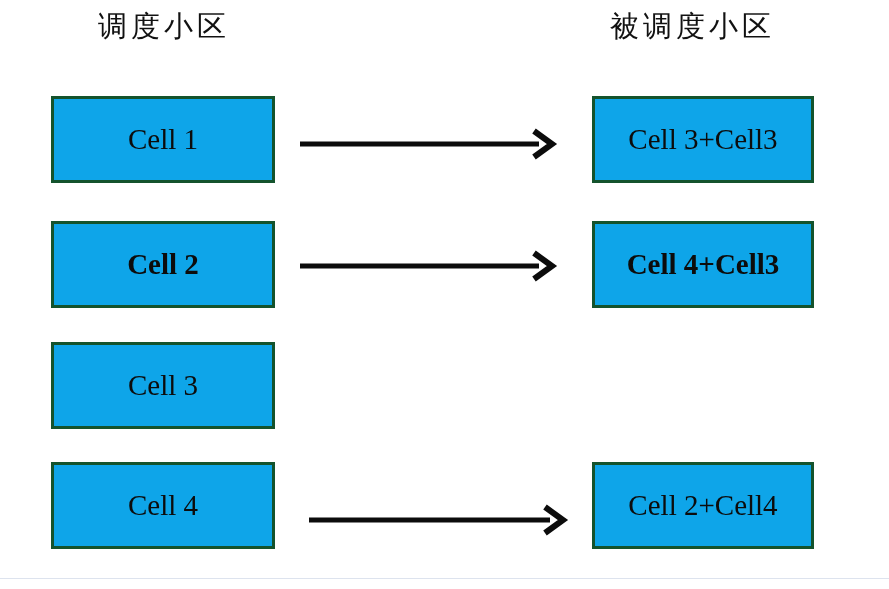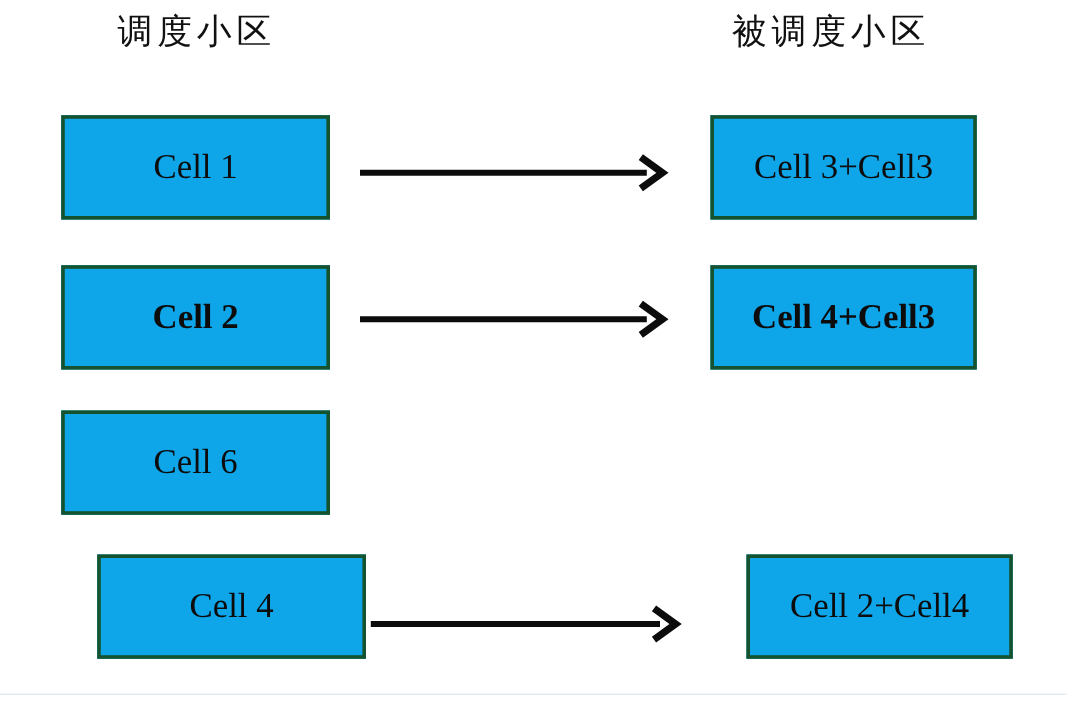--- a/index.html
+++ b/index.html
@@ -49,21 +49,21 @@
   }
 
   
   .col-left  { left: 51px;  width: 224px; height: 87px; }
   
   .col-right { left: 592px; width: 222px; height: 87px; }
 
   .row-1 { top: 96px; }
   .row-2 { top: 221px; font-weight: bold; }
   .row-3 { top: 342px; }
-  .row-4 { top: 462px; margin-left: 30px; }
+  .row-4 { top: 462px; }
 
   
   .arrow {
     position: absolute;
     height: 34px;
   }
   .arrow svg { display: block; overflow: visible; }
 
   
   #bottom-rule {
@@ -83,21 +83,21 @@
   <div class="col-heading" id="heading-source">调度小区</div>
   <div class="col-heading" id="heading-target">被调度小区</div>
 
   <div class="cell-box col-left row-1">
     <span class="cell-label">Cell 1</span>
   </div>
   <div class="cell-box col-left row-2">
     <span class="cell-label">Cell 2</span>
   </div>
   <div class="cell-box col-left row-3">
-    <span class="cell-label">Cell 6</span>
+    <span class="cell-label">Cell 3</span>
   </div>
   <div class="cell-box col-left row-4">
     <span class="cell-label">Cell 4</span>
   </div>
 
   <div class="cell-box col-right row-1">
     <span class="cell-label">Cell 3+Cell3</span>
   </div>
   <div class="cell-box col-right row-2">
     <span class="cell-label">Cell 4+Cell3</span>

